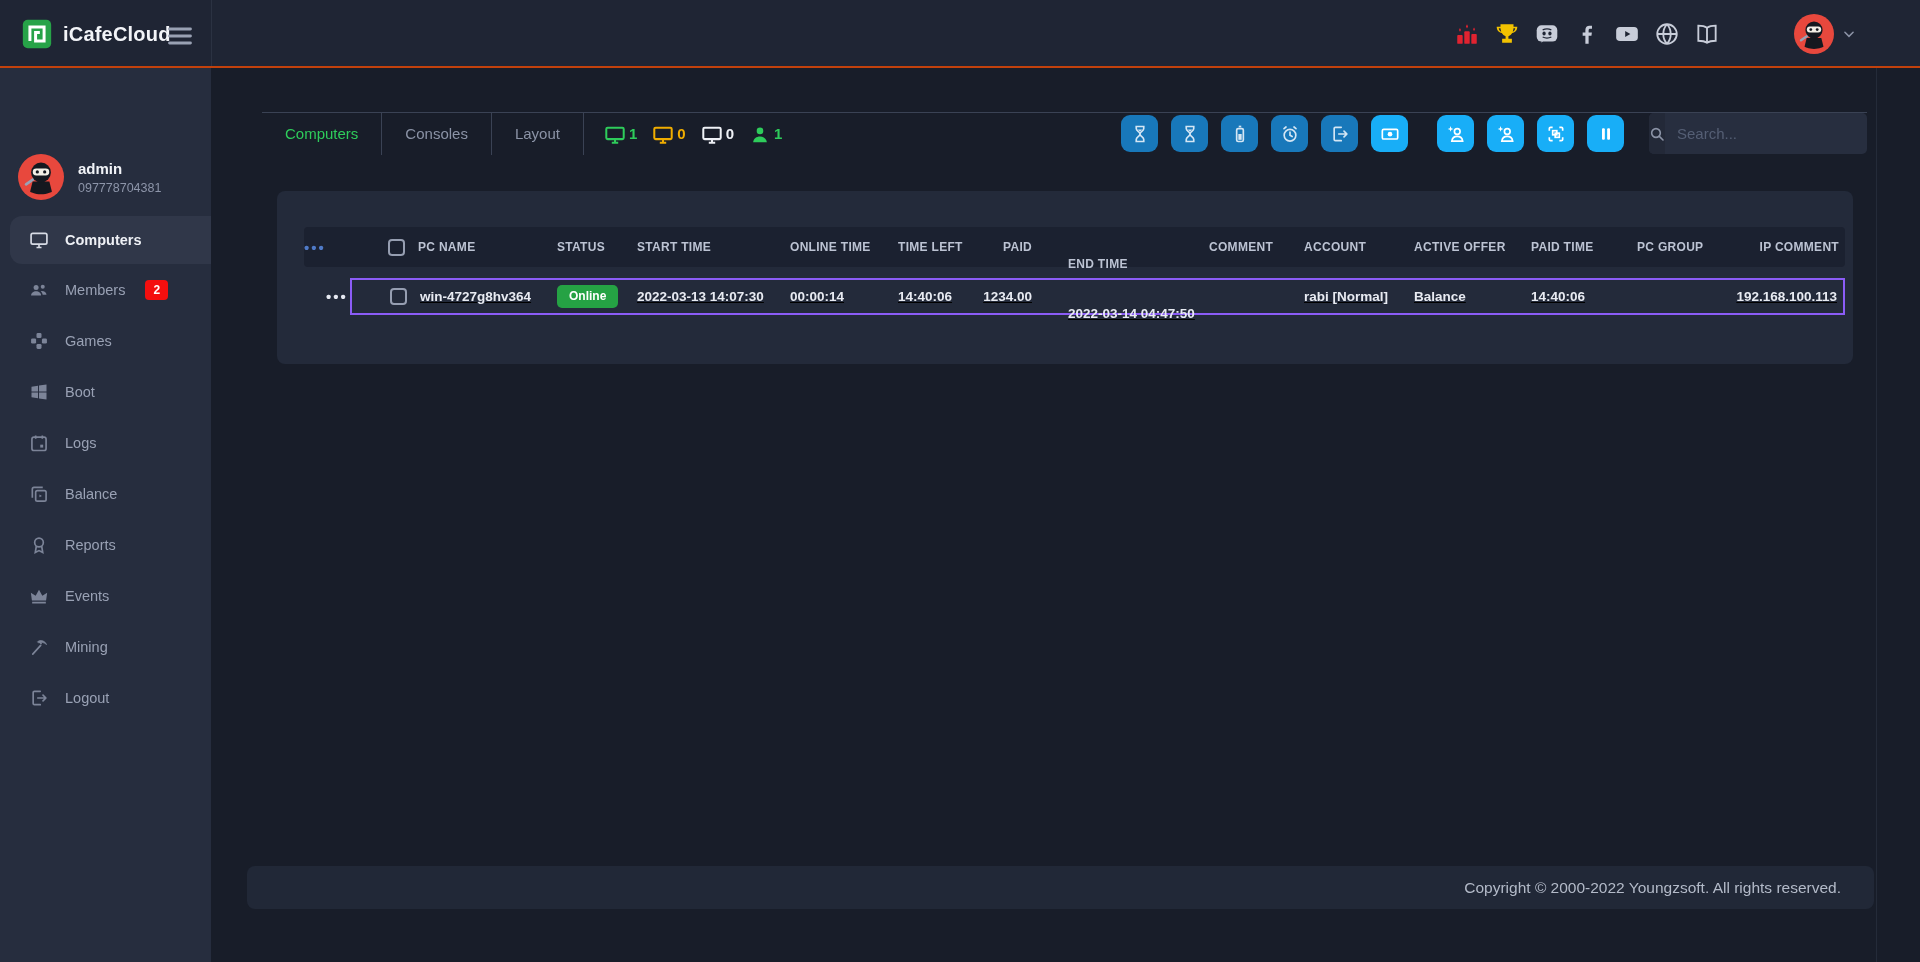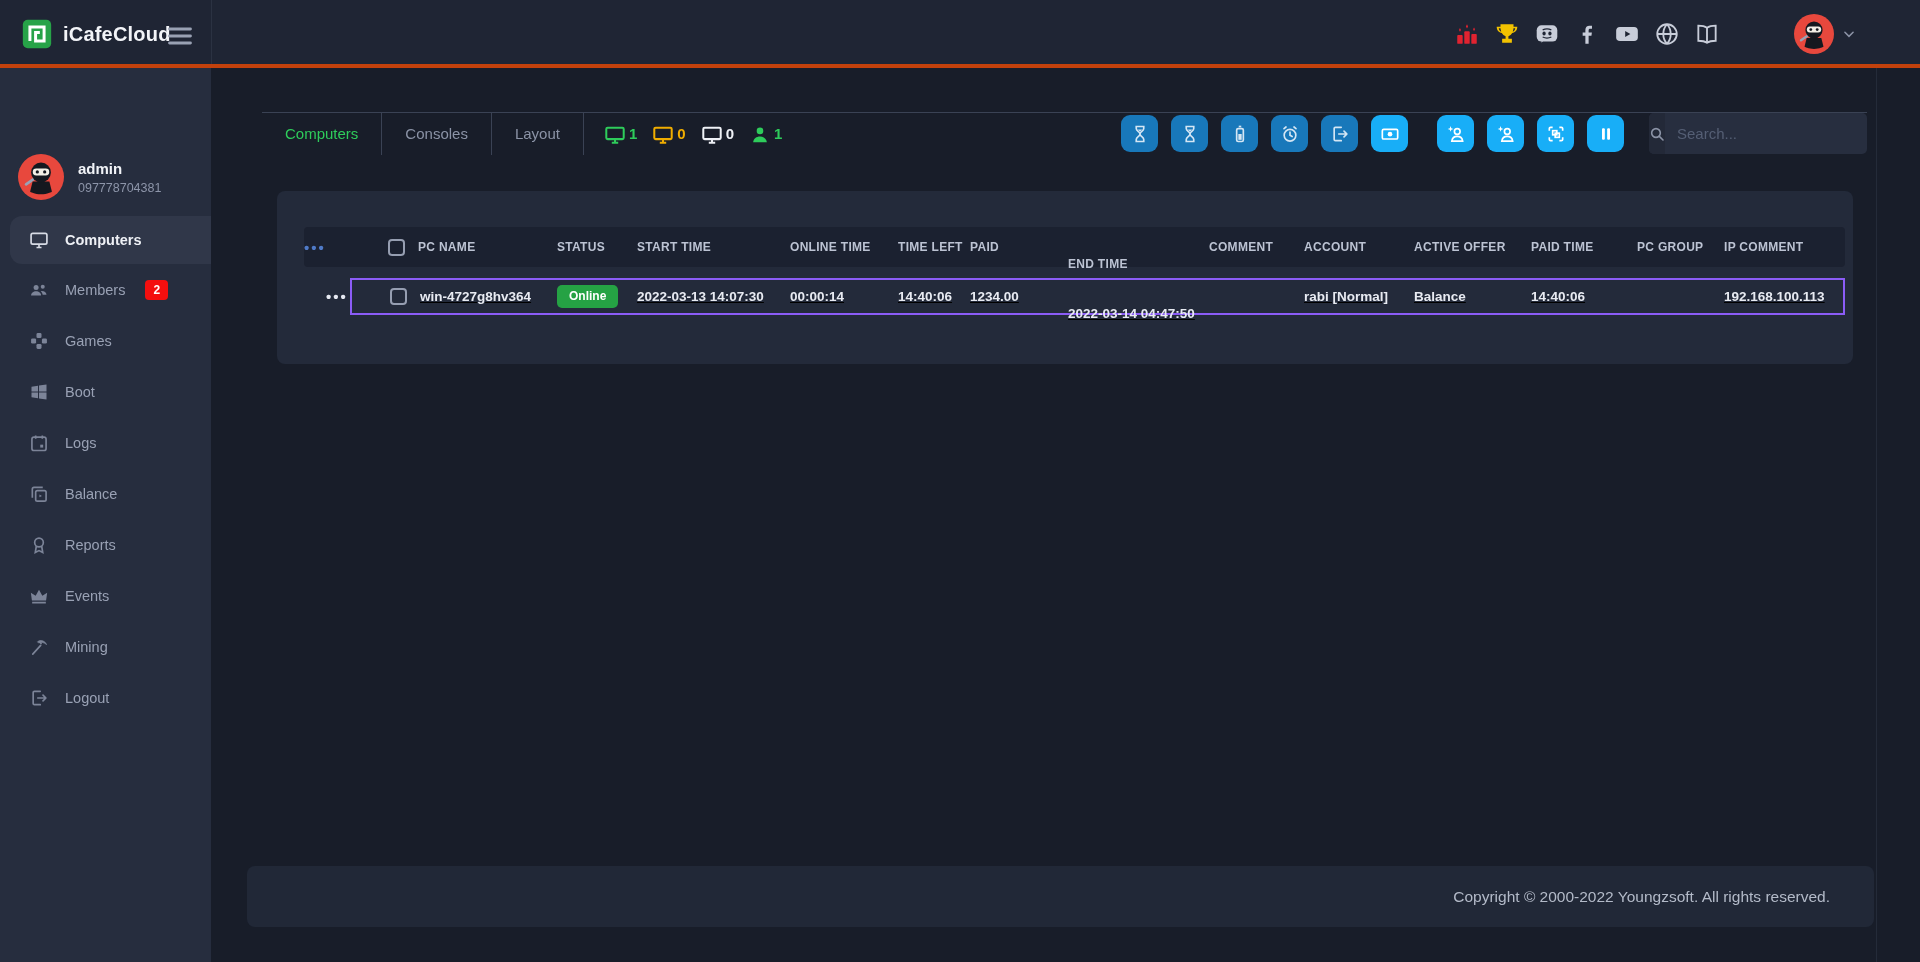--- a/index.html
+++ b/index.html
@@ -8,21 +8,21 @@
     position:relative; width:1920px; height:962px; overflow:hidden;
     background:#181d29; font-family:"Liberation Sans", sans-serif;
     -webkit-font-smoothing:antialiased;
   }
   svg { display:block; }
 
   
   .topbar {
     position:absolute; top:0; left:0; right:0; height:68px;
     background:#1f2534; display:flex; align-items:center;
-    border-bottom:4px solid #c2410c; z-index:5;text-align:center;
+    border-bottom:2px solid #c2410c; z-index:5;text-align:center;
   }
   .brand { position:absolute; left:20px; top:17px; display:flex; align-items:center; gap:9px; }
   .brand-name { color:#f2f4f8; font-size:20px; font-weight:bold; letter-spacing:.2px; }
   .hamburger { position:absolute; left:166px; top:22px; width:28px; height:24px; color:#99a1b3; cursor:pointer; }
   .topbar-divider { position:absolute; left:211px; top:0; bottom:0; width:1px; background:#2b3242; }
   .topbar-right { position:absolute; right:64px; top:0; height:68px; display:flex; align-items:center; gap:14px; }
   .top-icon { width:26px; height:26px; color:#c8cdd9; display:flex; align-items:center; justify-content:center; cursor:pointer; }
   .avatar-wrap { display:flex; align-items:center; gap:8px; margin-left:60px; cursor:pointer; }
   .chev { color:#8c93a6; }
 
@@ -80,32 +80,32 @@
   .trow { position:absolute; left:27px; top:87px; width:1541px; height:37px; display:flex; align-items:stretch; }
   .row-dots { width:46px; display:flex; align-items:center; padding-left:22px; }
   .rowbox {
     flex:1; border:2px solid #8b5cf6;
     display:grid; grid-template-columns:205px 80px 153px 108px 72px 62px 177px 95px 110px 117px 106px 87px 119px;
     align-items:center; cursor:pointer;text-decoration:underline;
   }
   .td { color:#e8ebf2; font-size:13.5px; font-weight:bold; white-space:nowrap; overflow:hidden; }
   .cell-name { display:flex; align-items:center; gap:13px; padding-left:38px; }
   .pad-end { padding-left:36px;margin-top:33px; }
-  .t-right { }
+  .t-right { text-align:right; }
   .ip-pad { padding-right:6px; }
   .dots { color:#4f7ac7; font-size:15px; font-weight:bold; letter-spacing:2px; cursor:pointer; }
   .dots.white { color:#e6e9f1; }
   .cbox { width:17px; height:17px; border:2px solid #969eb1; border-radius:4px; background:transparent; flex:0 0 auto; cursor:pointer; }
   .status-badge { display:inline-block; background:#25a244; color:#fff; font-size:12px; font-weight:bold; border-radius:5px; padding:5px 12px; line-height:13px; }
 
   
   .footerbar {
-    position:absolute; left:36px; right:46px; top:798px; height:61px;
+    position:absolute; left:36px; right:46px; top:798px; height:43px;
     background:#212837; border-radius:8px;
-    display:flex; align-items:center; justify-content:flex-end; padding-right:44px;
+    display:flex; align-items:center; justify-content:flex-end; padding-right:33px;
   }
   .footer-text { color:#b3bac8; font-size:15.5px; }
 </style>
 </head>
 <body>
 
 <div class="app">
 
   <div class="topbar">
     <div class="brand">

